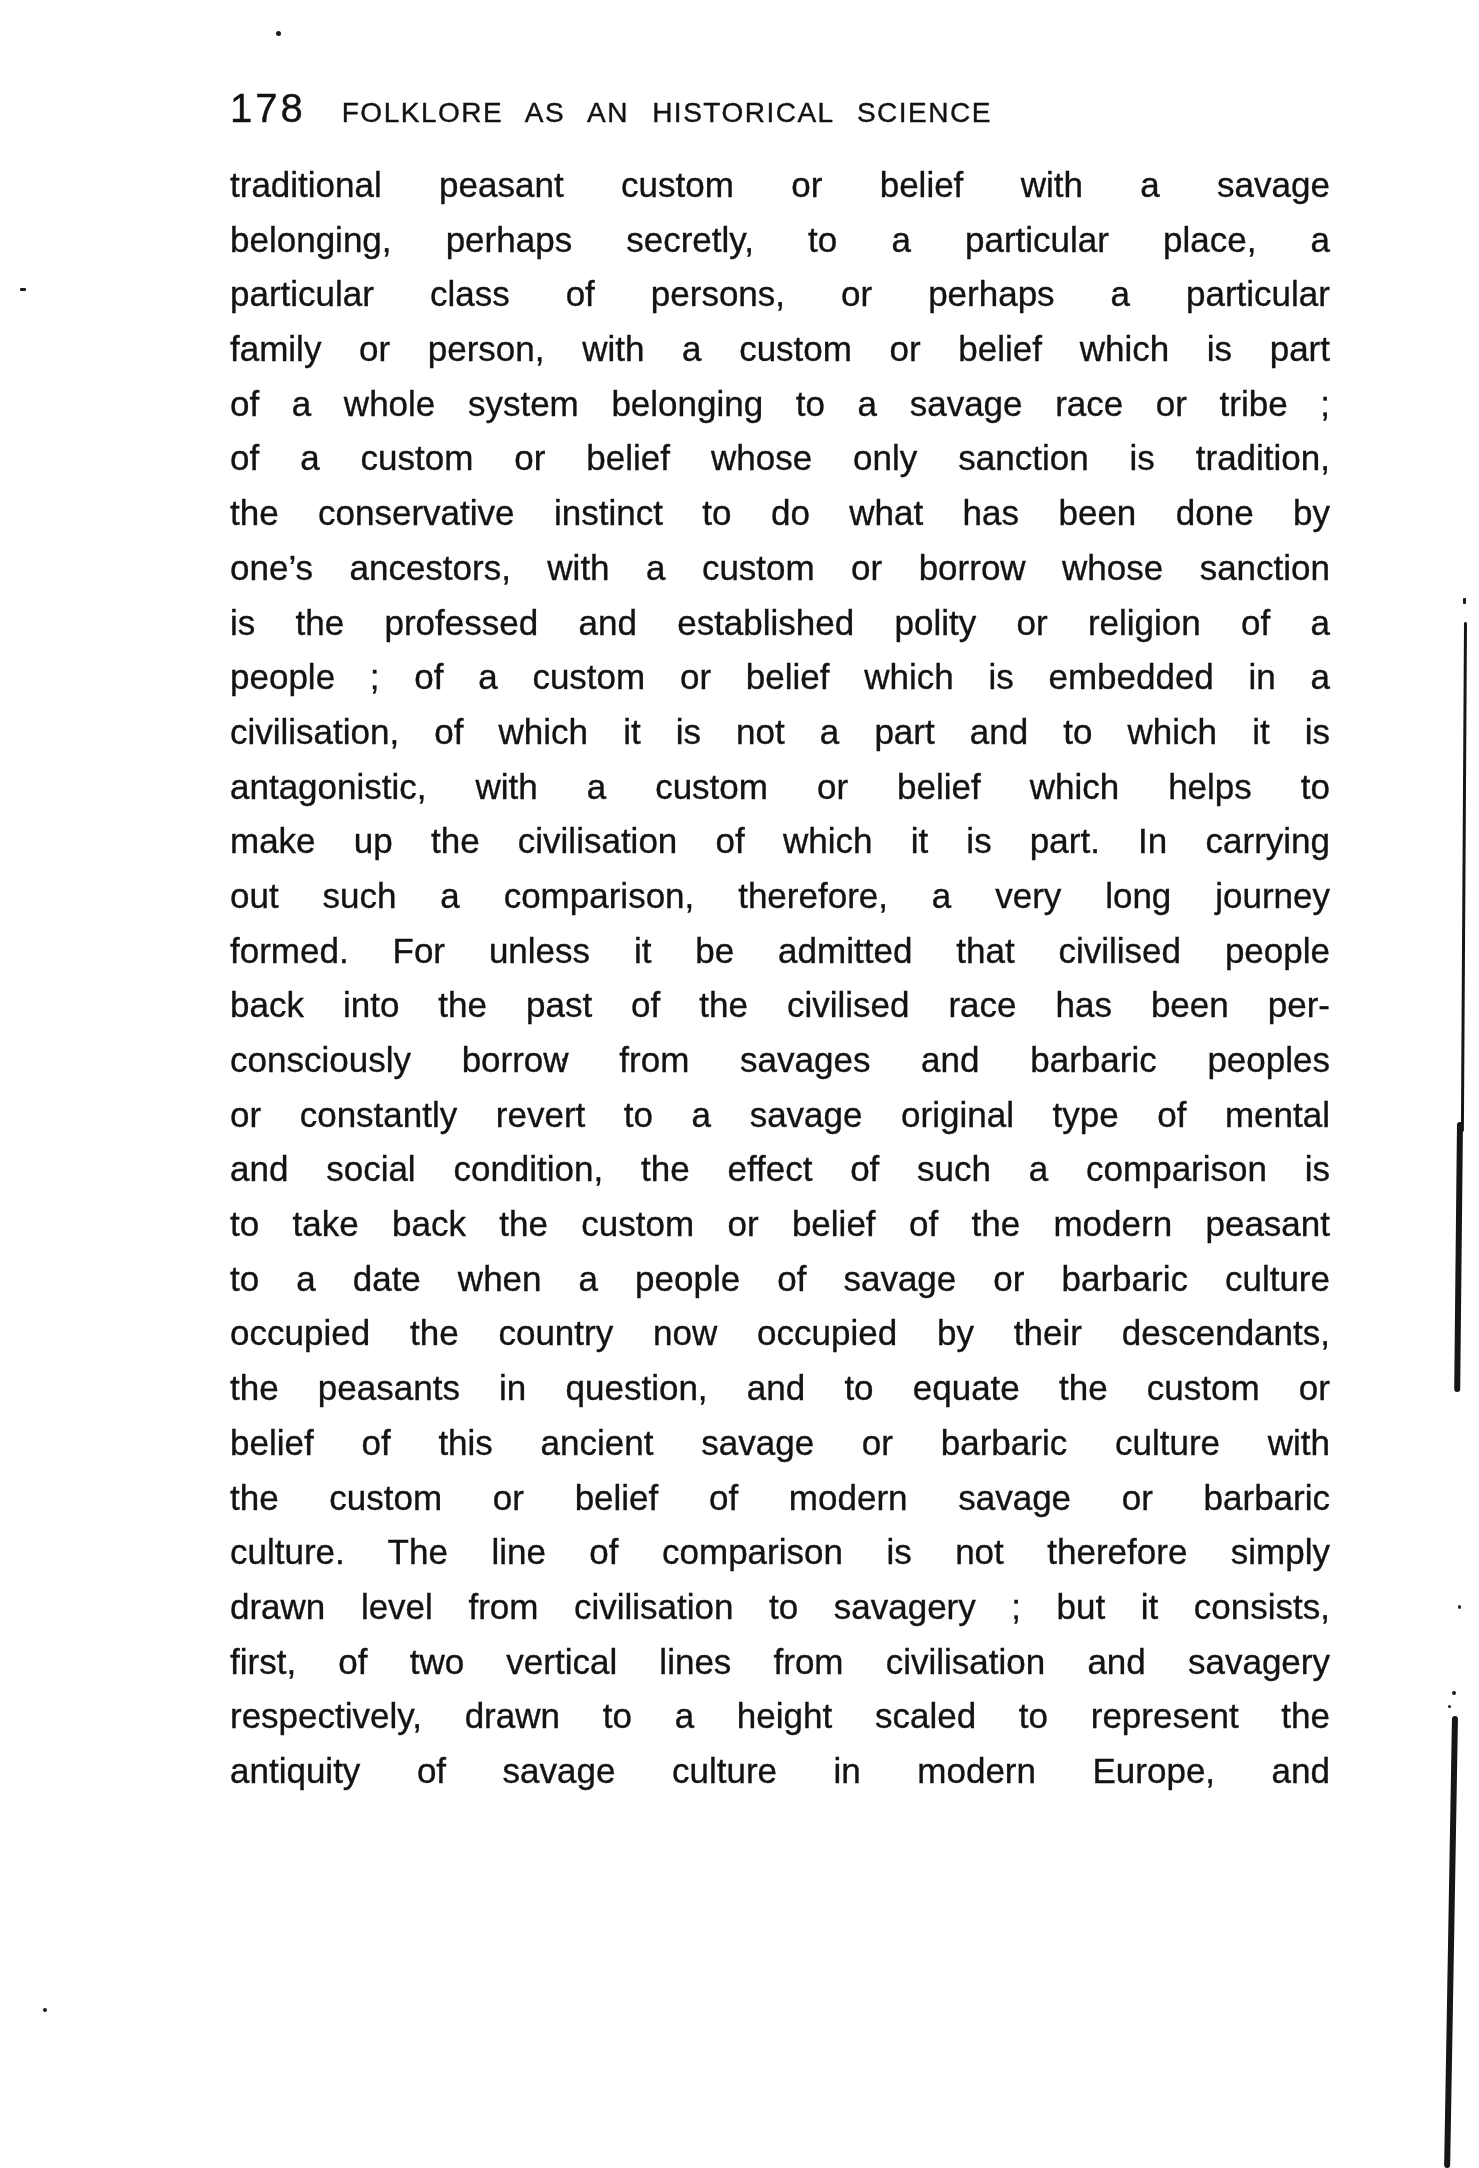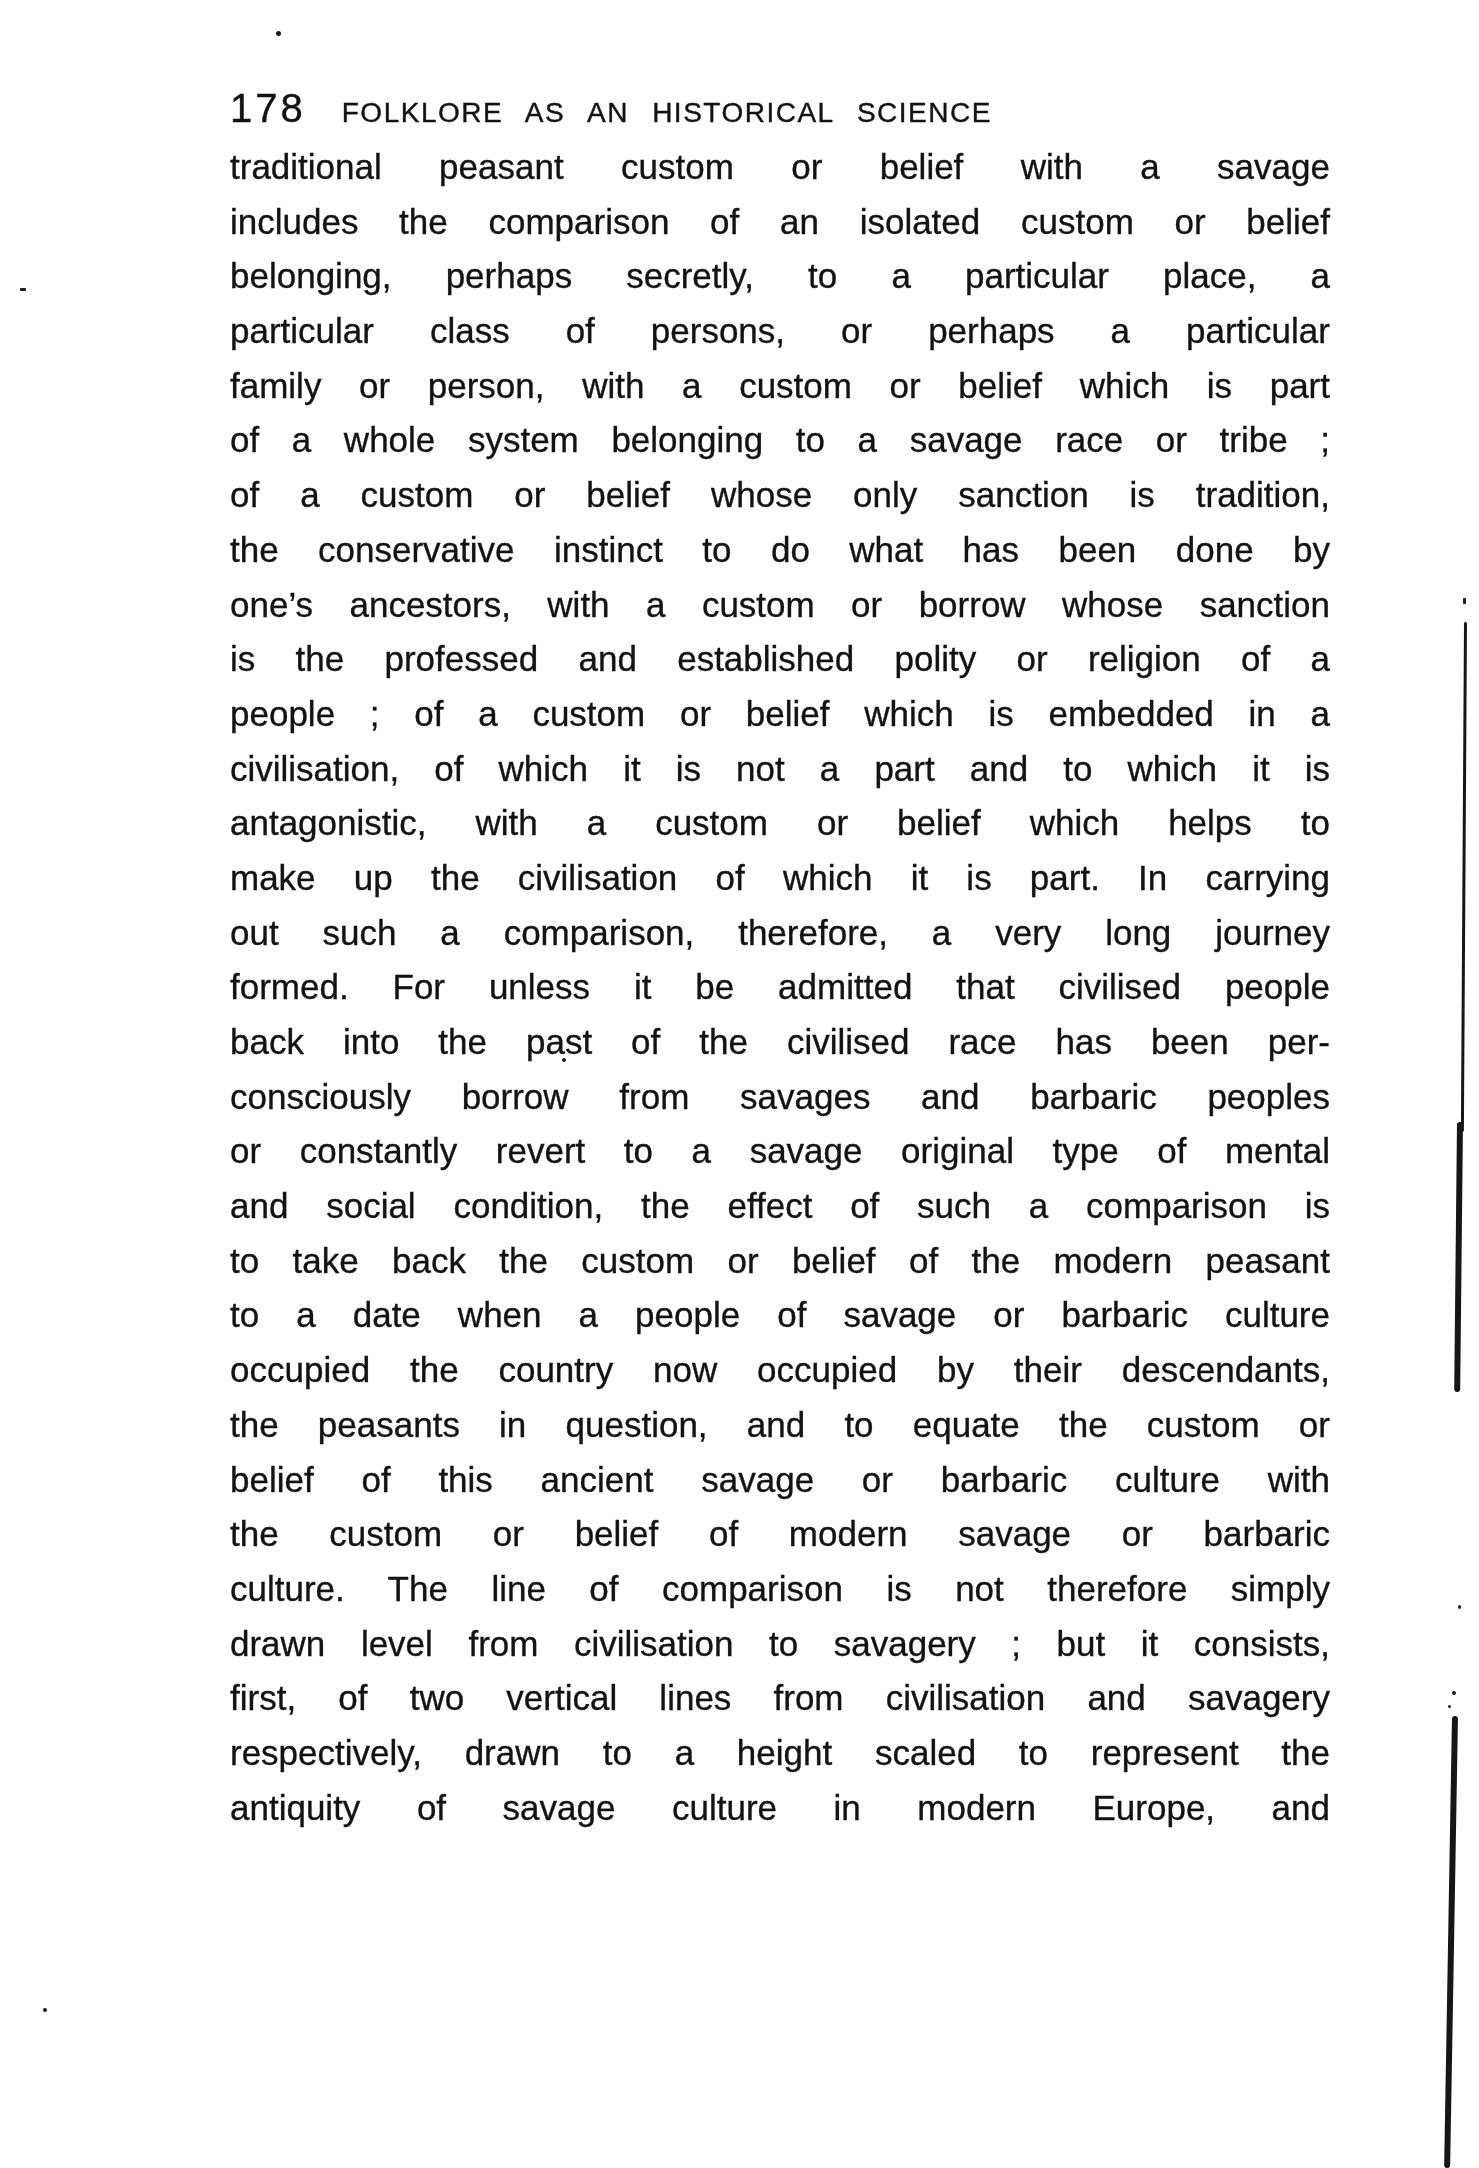--- a/index.html
+++ b/index.html
@@ -27,21 +27,21 @@
   }
   .header-title {
     font-size: 28px;
     margin-left: 36px;
     letter-spacing: 1.5px;
     word-spacing: 14px;
   }
   .body-text {
     position: absolute;
     left: 230px;
-    top: 140px;
+    top: 158px;
     width: 1100px;
     -webkit-text-stroke: 0.35px #131313;
   }
   .text-line {
     font-size: 35px;
     line-height: 54.7px;
     height: 54.7px;
     text-align: justify;
     text-align-last: justify;
     text-justify: inter-word;
@@ -70,21 +70,20 @@
 
 <div class="page">
 
   <div class="running-header">
     <span class="page-number">178</span>
     <span class="header-title">FOLKLORE AS AN HISTORICAL SCIENCE</span>
   </div>
 
   <div class="body-text">
     <div class="text-line">traditional peasant custom or belief with a savage</div>
-    <div class="text-line">includes the comparison of an isolated custom or belief</div>
     <div class="text-line">belonging, perhaps secretly, to a particular place, a</div>
     <div class="text-line">particular class of persons, or perhaps a particular</div>
     <div class="text-line">family or person, with a custom or belief which is part</div>
     <div class="text-line">of a whole system belonging to a savage race or tribe ;</div>
     <div class="text-line">of a custom or belief whose only sanction is tradition,</div>
     <div class="text-line">the conservative instinct to do what has been done by</div>
     <div class="text-line">one’s ancestors, with a custom or borrow whose sanction</div>
     <div class="text-line">is the professed and established polity or religion of a</div>
     <div class="text-line">people ; of a custom or belief which is embedded in a</div>
     <div class="text-line">civilisation, of which it is not a part and to which it is</div>

